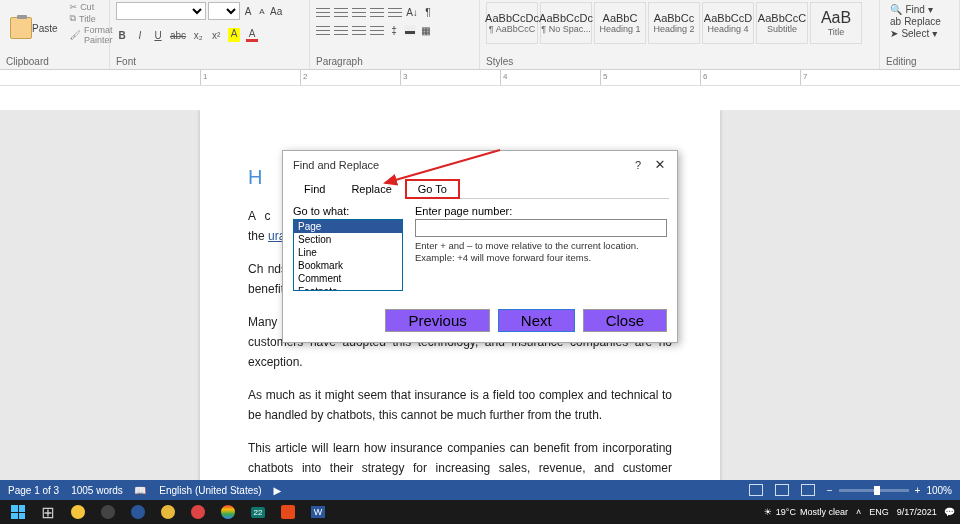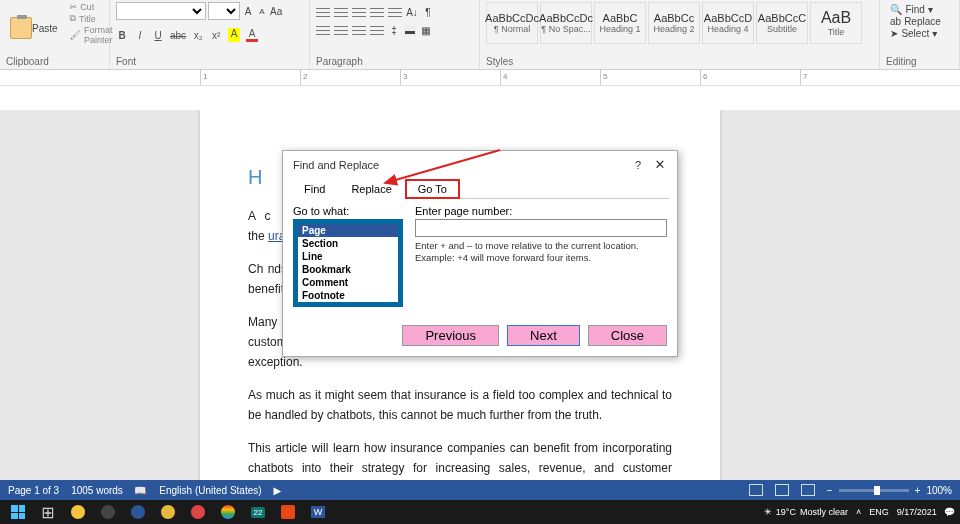--- a/index.html
+++ b/index.html
@@ -56,28 +56,28 @@
 .dlg-title .sp{flex:1;}
 .dlg-close{width:14px;text-align:center;cursor:pointer;font-size:13px;}
 .dlg-help{width:14px;text-align:center;cursor:pointer;margin-right:8px;}
 .dlg-tabs{display:flex;padding:0 8px;gap:0;}
 .dlg-tab{padding:3px 12px;border:1px solid transparent;cursor:pointer;position:relative;top:1px;background:#fff;}
 .dlg-tab.sel{border:1px solid #999;border-bottom:1px solid #fff;}
 .dlg-tab.hl{border:2px solid #d22;padding:2px 11px;}
 .dlg-body{border-top:1px solid #ccc;margin:0 8px 8px;padding:6px 2px;display:flex;gap:12px;}
 .goto-col{flex:0 0 110px;}
 .goto-col label,.enter-col label{display:block;margin-bottom:2px;}
-.goto-list{width:110px;height:88px;border:5px solid #0369a1;overflow-y:scroll;font-size:10px;font-weight:bold;}
+.goto-list{width:110px;height:72px;border:1px solid #0369a1;overflow-y:scroll;font-size:10px;}
 .goto-list div{padding:1px 4px;cursor:pointer;}
 .goto-list .selrow{background:#2b579a;color:#fff;}
 .enter-col{flex:1;}
 .enter-input{width:100%;height:18px;border:1px solid #888;padding:0 3px;font-size:10px;}
 .hint{font-size:9.5px;color:#333;margin-top:3px;line-height:1.3;}
 .dlg-buttons{display:flex;justify-content:flex-end;gap:8px;padding:4px 10px 10px;}
-.btn{min-width:64px;padding:2px 22px;border:1px solid #999;background:#f9a8d4;font-size:13px;cursor:pointer;}
+.btn{min-width:64px;padding:2px 22px;border:1px solid #999;background:#8b5cf6;font-size:15px;cursor:pointer;}
 .btn.primary{border:1.5px solid #2b7bd6;}
 
 
 .arrow-svg{position:absolute;left:370px;top:145px;z-index:60;pointer-events:none;}
 
 
 .statusbar{position:absolute;left:0;right:0;bottom:24px;height:20px;background:#2b579a;color:#fff;font-size:10px;display:flex;align-items:center;padding:0 8px;gap:12px;}
 .statusbar .sp{flex:1;}
 .zoom{display:flex;align-items:center;gap:6px;}
 .zoom-track{width:70px;height:3px;background:#6a89b8;position:relative;}
@@ -184,21 +184,21 @@
       </div>
     </div>
     <div class="group-label">Paragraph</div>
   </div>
 
   <div class="group" style="flex:1;">
     <div class="group-content">
       <div class="styles-row" id="styles-row">
           <div class="style-box">
             <div class="prev">AaBbCcDc</div>
-            <div>¶ Normal</div>
+            <div>¶ AaBbCcC</div>
           </div>
           <div class="style-box">
             <div class="prev">AaBbCcDc</div>
             <div>¶ No Spac...</div>
           </div>
           <div class="style-box">
             <div class="prev">AaBbC</div>
             <div>Heading 1</div>
           </div>
           <div class="style-box">

